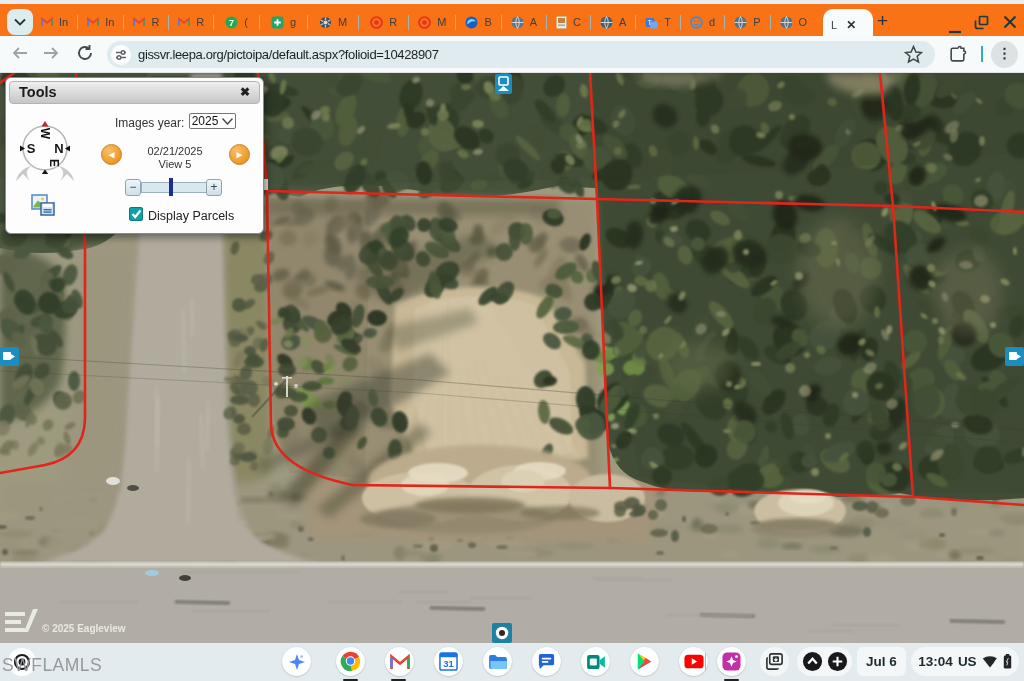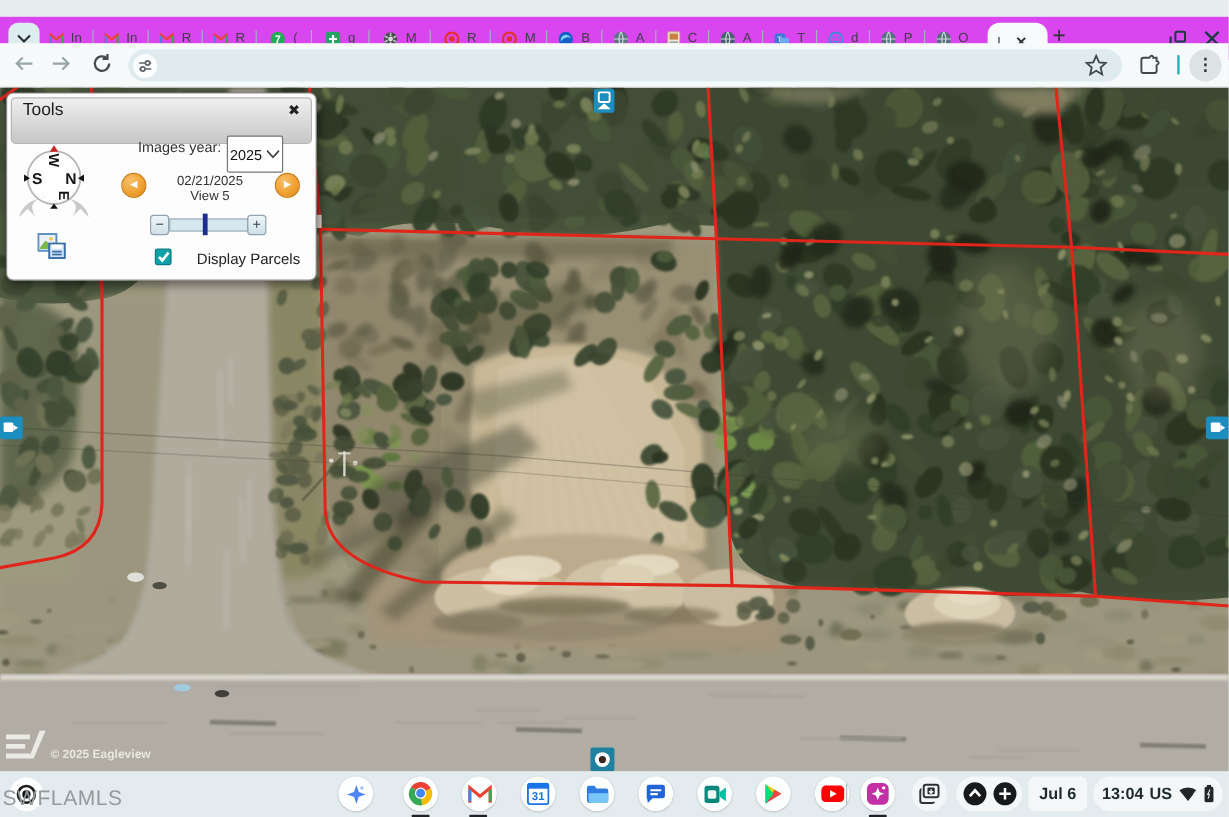--- a/index.html
+++ b/index.html
@@ -1,18 +1,18 @@
 <!DOCTYPE html>
 <html><head><meta charset="utf-8"><style>
 * { margin:0; padding:0; box-sizing:border-box; }
 body { font-family:"Liberation Sans",sans-serif; width:1024px; height:681px; overflow:hidden; }
 #screen { position:relative; width:1024px; height:681px; background:#e7edef; }
 
 
-#tabstrip { position:absolute; top:14px; left:0; width:1024px; height:36px; background:#d946ef; }
+#tabstrip { position:absolute; top:4px; left:0; width:1024px; height:36px; background:#f97316; }
 #chev { position:absolute; left:7px; top:5px; width:26px; height:26px; border-radius:8px; background:#ddecef;
   display:flex; align-items:center; justify-content:center; }
 #pins { position:absolute; left:34px; top:0; height:36px; display:flex; align-items:center; }
 .ptab { display:flex; align-items:center; height:36px; padding:0 7px; }
 .ptab.w { padding:0 9px; }
 .ptab span { font-size:11px; color:#3c4043; margin-left:6px; }
 .tsep { width:1px; height:15px; background:#9fb4ba; margin:0 2px; }
 #activetab { position:absolute; left:823px; top:5px; width:50px; height:31px; background:#f8fbfb;
   border-radius:10px 10px 0 0; display:flex; align-items:center; padding:0 8px; }
 #activetab .t { font-size:11px; color:#3c4043; }
@@ -29,25 +29,25 @@
 #url { margin-left:7px; font-size:13px; color:#1d2125; letter-spacing:-0.35px; }
 #star { position:absolute; right:12px; top:4px; }
 
 
 #content { position:absolute; top:73px; left:0; width:1024px; height:570px; overflow:hidden; }
 #photo { filter:blur(0.6px); }
 
 
 #toolspanel { position:absolute; left:5px; top:4px; width:259px; height:157px; background:#fdfdfd;
   border:1px solid #8a8a8a; border-radius:6px; box-shadow:2px 3px 8px rgba(0,0,0,0.45); }
-#tp-title { position:absolute; left:3px; top:3px; right:3px; height:39px; border-radius:4px;
+#tp-title { position:absolute; left:3px; top:3px; right:3px; height:23px; border-radius:4px;
   background:linear-gradient(#efefef,#c6c6c6); border:1px solid #b4b4b4;
-  font-size:14.5px; font-weight:normal; color:#1c1c1c; line-height:21px; padding:0 9px; }
+  font-size:14.5px; font-weight:bold; color:#1c1c1c; line-height:21px; padding:0 9px; }
 #tp-x { float:right; font-size:12px; color:#222; }
-#tp-select { position:absolute; left:183px; top:35px; width:47px; height:31px; background:#fff; border:1px solid #767676;
+#tp-select { position:absolute; left:183px; top:35px; width:47px; height:16px; background:#fff; border:1px solid #767676;
   border-radius:2px; font-size:12px; color:#111; display:flex; align-items:center; justify-content:center; }
 .sbtn { position:absolute; top:101px; width:16px; height:17px; background:linear-gradient(#eef6f9,#cfe0e8);
   border:1px solid #8fa4b0; border-radius:3px; font-size:12px; color:#345; text-align:center; line-height:15px; }
 #tp-track { position:absolute; left:135px; top:104px; width:66px; height:11px; background:#d8e8ef; border:1px solid #9ab0bc; }
 #tp-thumb { position:absolute; left:163px; top:100px; width:4px; height:18px; background:#1c2f8f; }
 #tp-check { position:absolute; left:123px; top:129px; width:14px; height:14px; background:#12a0a8; border:1px solid #0d7a80;
   border-radius:2px; display:flex; align-items:center; justify-content:center; }
 
 
 #shelf { position:absolute; top:643px; left:0; width:1024px; height:38px; background:#e4ebee; }
@@ -251,20 +251,21 @@
           <path d="M13.5,1 V5 H9.5" fill="none" stroke="#454c50" stroke-width="1.9"></path>
         </svg></div>
     <div id="omni">
       <div id="tuneC">
           <svg width="12" height="12" viewBox="0 0 12 12">
             <path d="M1,3.5 H11 M1,8.5 H11" stroke="#5f6368" stroke-width="1.4"></path>
             <circle cx="8" cy="3.5" r="1.8" fill="#fdfefe" stroke="#5f6368" stroke-width="1.4"></circle>
             <circle cx="4" cy="8.5" r="1.8" fill="#fdfefe" stroke="#5f6368" stroke-width="1.4"></circle>
           </svg>
         </div>
+      <span id="url">gissvr.leepa.org/pictoipa/default.aspx?folioid=10428907</span>
       <div id="star"><svg width="19" height="19" viewBox="0 0 19 19">
             <path d="M9.5,1.5 L11.9,7 L17.5,7.5 L13.2,11.3 L14.5,17 L9.5,14 L4.5,17 L5.8,11.3 L1.5,7.5 L7.1,7 Z" fill="none" stroke="#40484c" stroke-width="1.5"></path>
           </svg></div>
     </div>
     <div class="navic" style="left:948px;top:9px"><svg width="19" height="19" viewBox="0 0 24 24">
           <path d="M20,11 V18 Q20,20 18,20 H6 Q4,20 4,18 V6 Q4,4 6,4 H13" fill="none" stroke="#40484c" stroke-width="2"></path>
           <path d="M13,4 Q13,1.5 15.5,2 Q16.5,2.3 16.5,4 H20 V7.5 Q22.5,7.5 22,10 Q21.7,11 20,11" fill="none" stroke="#40484c" stroke-width="2"></path>
         </svg></div>
     <div style="position:absolute;left:981px;top:10px;width:2px;height:16px;background:#27b1be"></div>
     <div style="position:absolute;left:991px;top:5px;width:27px;height:27px;border-radius:50%;background:#dde3e5;text-align:center;font-weight:bold;color:#2d3134;font-size:14px;line-height:25px">⋮</div>
@@ -1567,21 +1568,21 @@
   <div style="position:absolute;left:128px;top:67px;width:82px;text-align:center;font-size:11px;color:#333;line-height:1.15">02/21/2025<br><span style="font-size:11px">View 5</span></div>
   <div class="sbtn" style="left:119px">−</div>
   <div id="tp-track"></div>
   <div id="tp-thumb"></div>
   <div class="sbtn" style="left:200px">+</div>
   <div id="tp-check">
           <svg width="11" height="10" viewBox="0 0 11 10">
             <path d="M1.5,5 L4.2,8 L9.5,1.5" fill="none" stroke="#fff" stroke-width="2.2"></path>
           </svg>
         </div>
-  <div style="position:absolute;left:158px;top:131px;font-size:12.5px;color:#222">Display Parcels</div>
+  <div style="position:absolute;left:142px;top:131px;font-size:12.5px;color:#222">Display Parcels</div>
 </div>
   </div>
   <div id="shelf">
     <div id="launcher"><svg width="30" height="30" viewBox="0 0 30 30">
           <circle cx="15" cy="15" r="14" fill="#fdfefe"></circle>
           <circle cx="15" cy="15" r="7" fill="none" stroke="#1b1b1b" stroke-width="2.2"></circle>
           <circle cx="15" cy="15" r="3.4" fill="#101010"></circle>
         </svg></div>
     <div id="assist" class="sic">
         <svg width="20" height="20" viewBox="0 0 24 24">

